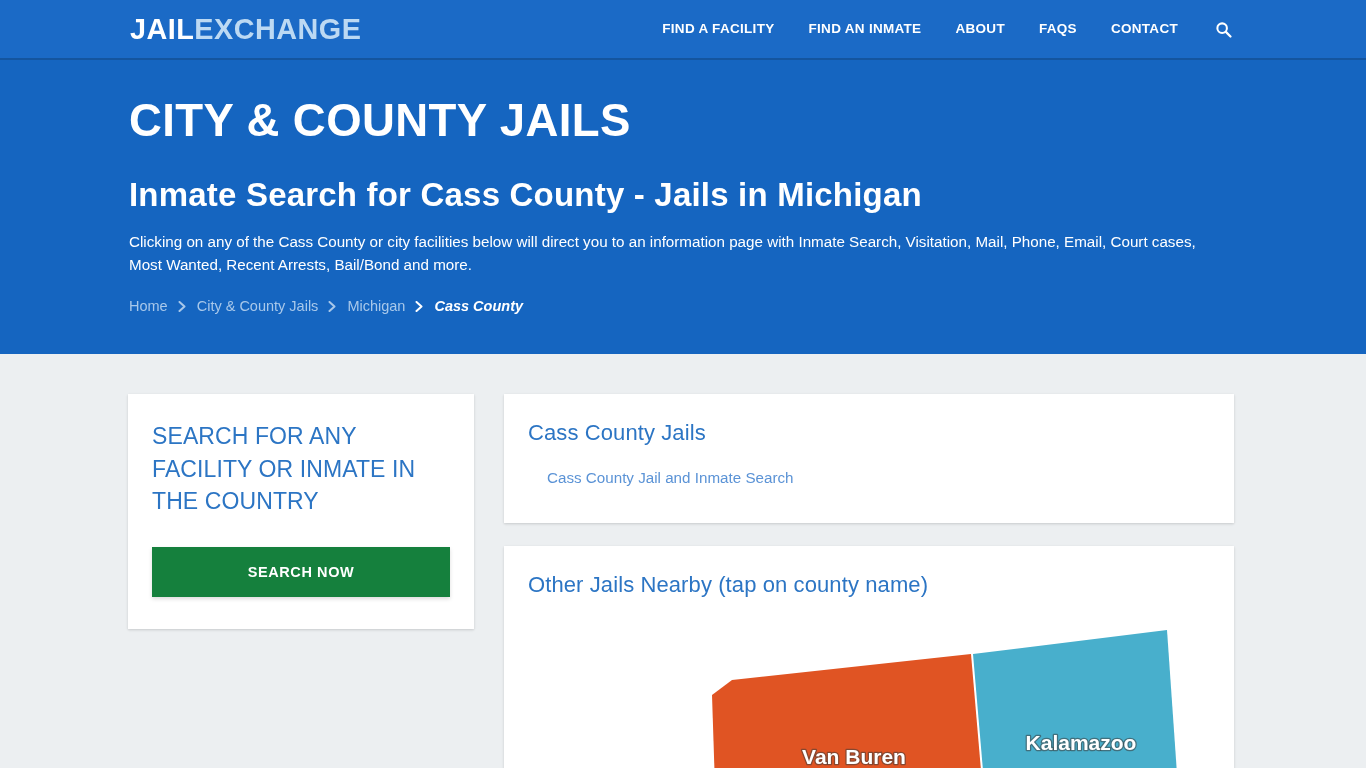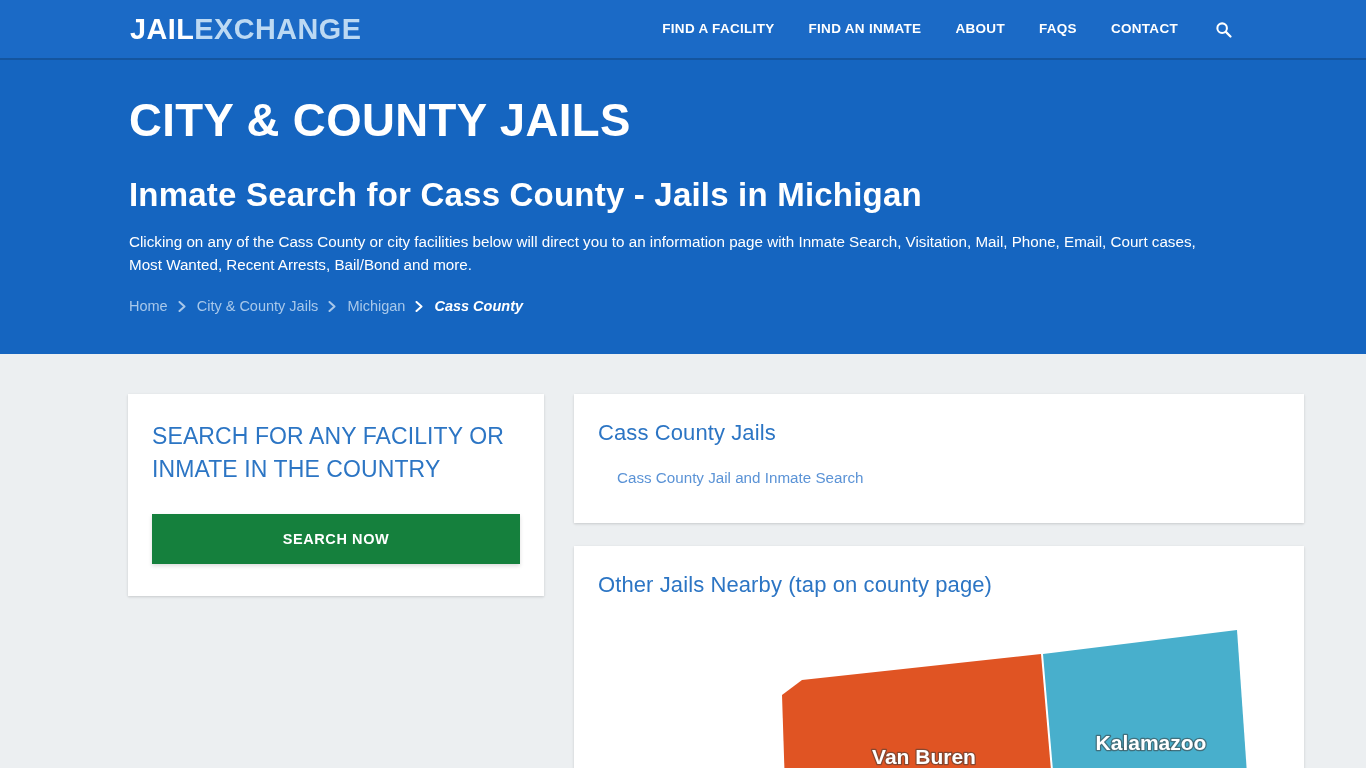--- a/index.html
+++ b/index.html
@@ -144,21 +144,21 @@
 
   
   .main {
     width: 1110px;
     margin: 0 auto;
     padding-top: 27px;
     display: flex;
     align-items: flex-start;
     gap: 30px;
   }
-  .col-left { width: 416px; flex: none; }
+  .col-left { width: 346px; flex: none; }
   .col-right { width: 730px; flex: none; padding-top: 13px; }
 
   .card {
     background: #ffffff;
     box-shadow: 0 1px 3px rgba(0,0,0,0.10), 0 1px 2px rgba(0,0,0,0.06);
   }
 
   
   .search-card {
     padding: 26px 24px 32px 24px;
@@ -312,21 +312,21 @@
     <div class="card jails-card">
       <div class="card-heading">Cass County Jails</div>
       <ul class="jails-list">
         <li>
           <a class="jail-link">Cass County Jail and Inmate Search</a>
         </li>
       </ul>
     </div>
 
     <div class="card nearby-card">
-      <div class="card-heading">Other Jails Nearby (tap on county page)</div>
+      <div class="card-heading">Other Jails Nearby (tap on county name)</div>
       <div class="map-wrap">
         <svg class="map-svg" width="730" height="200" viewBox="0 0 730 200">
 
           <polygon points="228,63 467,37 481,200 212,200 208,78" fill="#e05423"></polygon>
 
           <polygon points="469,37 663,13 676,200 483,200" fill="#48afcc"></polygon>
 
           <circle cx="655" cy="158" r="4" fill="#ffffff" opacity="0.85"></circle>
 
           <text class="map-label" x="350" y="147" text-anchor="middle">Van Buren</text>

